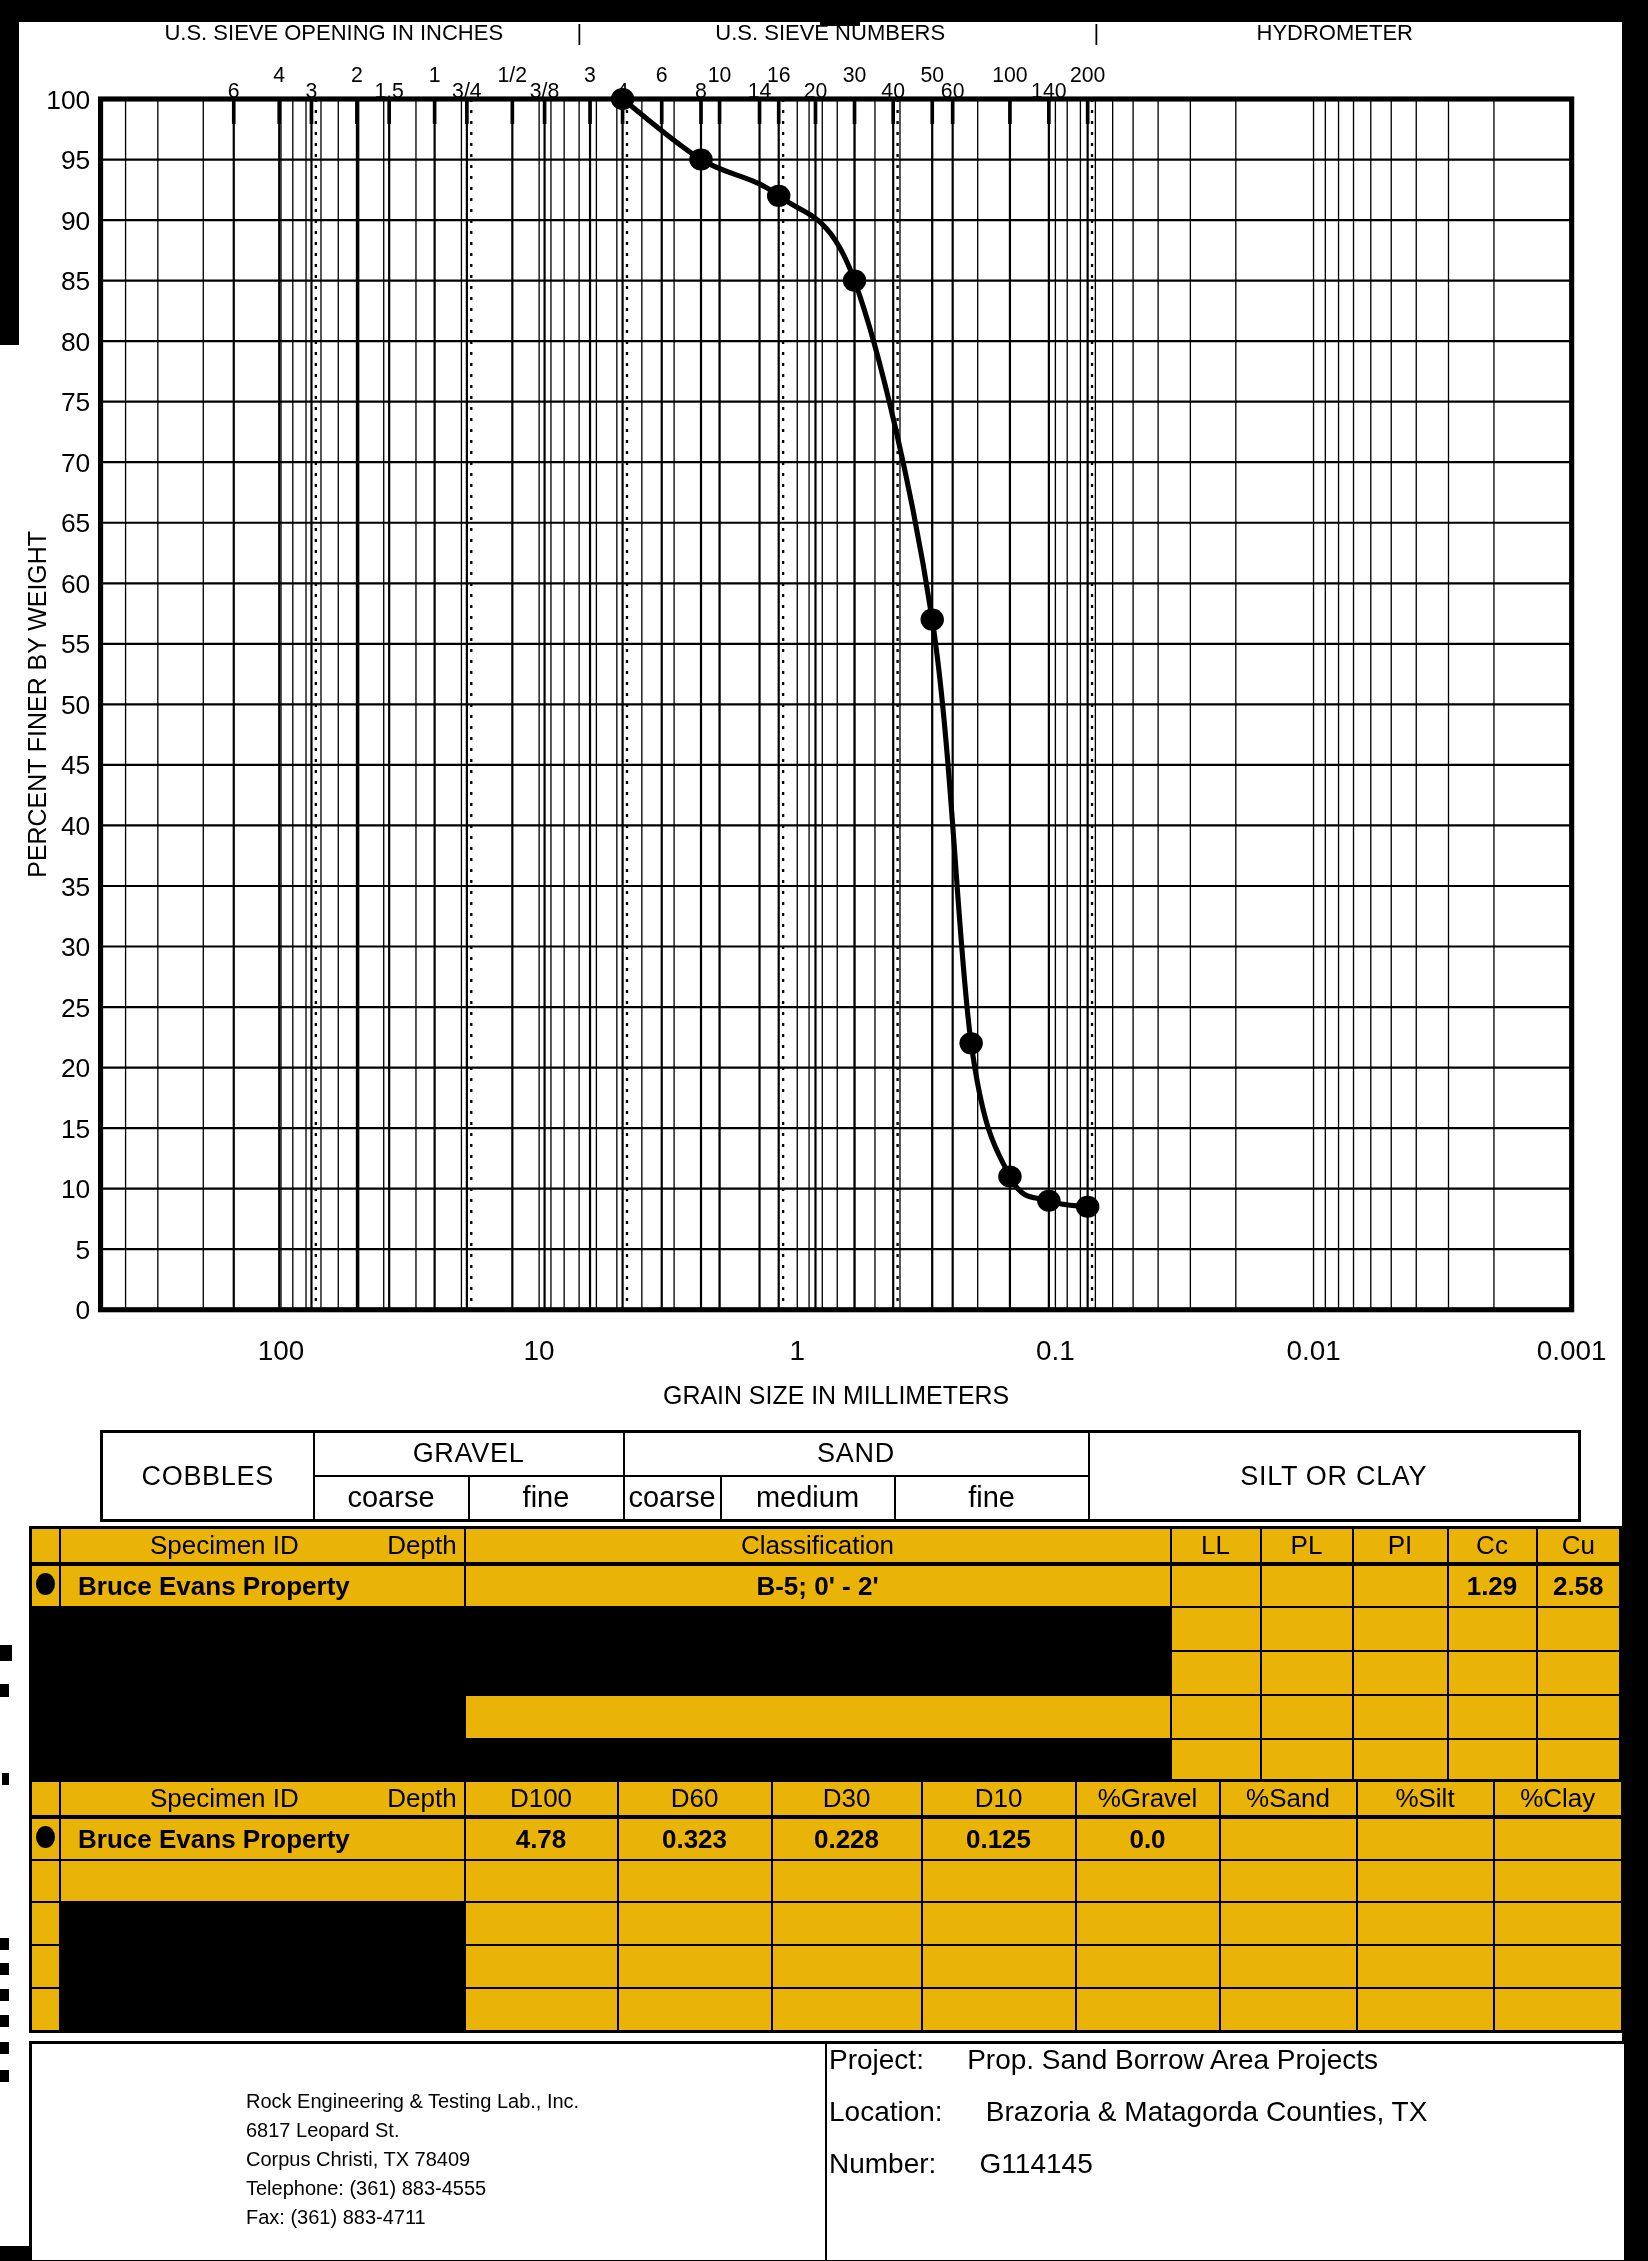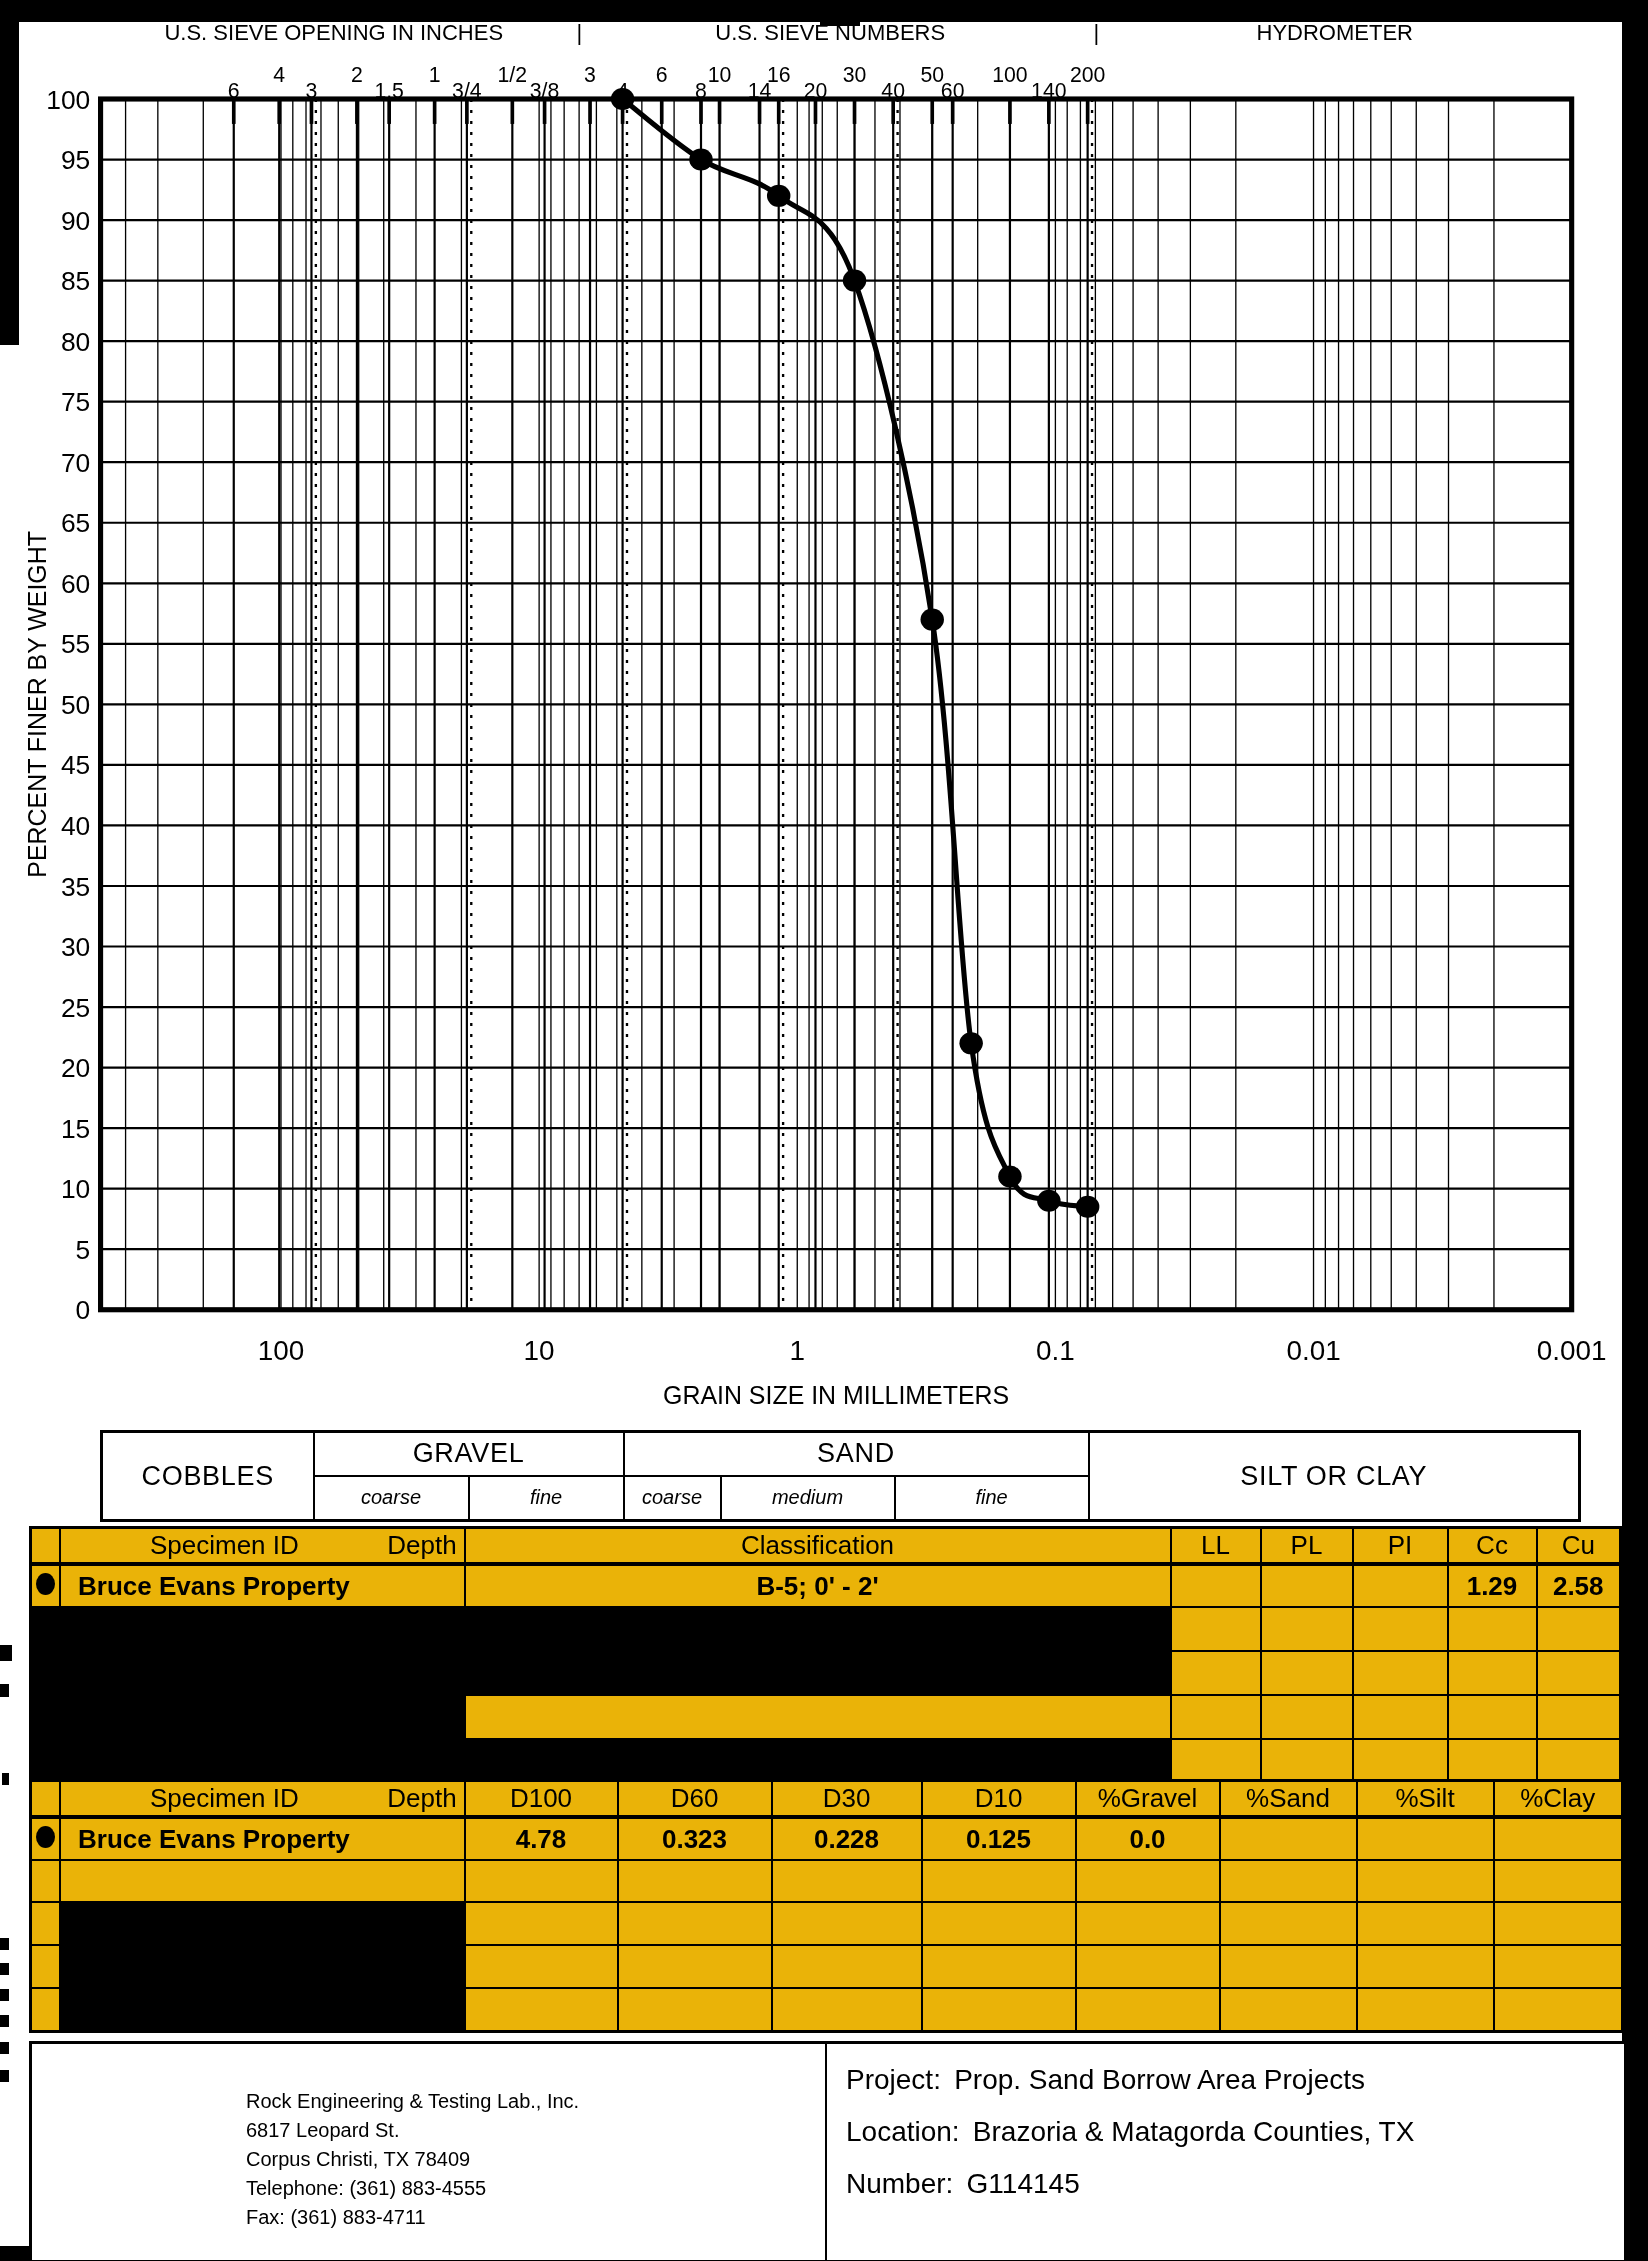--- a/index.html
+++ b/index.html
@@ -7,41 +7,41 @@
     position:relative;width:1648px;height:2261px;background:#ffffff;
     font-family:"Liberation Sans",sans-serif;color:#000;overflow:hidden;
   }
   .edge{position:absolute;background:#000;}
   #chart-host{position:absolute;left:0;top:0;width:1648px;height:1430px;}
   
   table{border-collapse:collapse;table-layout:fixed;}
   .bar{position:absolute;left:100px;top:1430px;width:1479px;border:3.7px solid #000;}
   .bar td{border:2.9px solid #000;text-align:center;vertical-align:middle;overflow:hidden;}
   .bar .big{font-size:27px;letter-spacing:0.7px;}
-  .bar .sub{font-size:20px;font-style:italic;}
+  .bar .sub{font-size:29px;}
   
   .dt{position:absolute;left:29px;width:1592px;border:3.7px solid #000;background:#eab308;}
   .dt td{border:2.2px solid #000;font-size:26px;text-align:center;vertical-align:middle;overflow:hidden;white-space:nowrap;}
   .dt tr.hdr td{border-bottom:4.4px solid #000;font-size:26px;}
   .dt td.spec{text-align:left;padding-left:17.6px;}
   .dt td.b{font-weight:bold;}
   .dt td.black{background:#000;}
   .hdr .two{display:flex;justify-content:space-between;align-items:center;}
   .hdr .two .h1{flex:1;text-align:center;}
   .hdr .two .h2{padding-right:5.9px;}
   .bullet{display:inline-block;width:19px;height:22px;background:#000;border-radius:50%;margin-top:2.9px;}
   
   .footer{position:absolute;left:29px;top:2041px;width:1592px;height:216px;border:3.7px solid #000;display:flex;background:#fff;}
   .f-left{position:relative;width:793px;border-right:2.9px solid #000;}
   .logo-box{position:absolute;left:5.9px;top:10.3px;width:199px;height:191px;border:2.9px solid #000;}
   .lab-info{position:absolute;left:214px;top:43px;font-size:20px;line-height:29px;}
   .f-right{position:relative;flex:1;display:flex;flex-direction:column;}
   .f-title{height:53px;border-bottom:3.7px solid #000;display:flex;align-items:center;justify-content:center;
            font-size:35px;font-weight:bold;letter-spacing:0.7px;}
-  .f-row{height:52px;display:flex;align-items:flex-end;padding-left:19px;font-size:28px;}
+  .f-row{height:52px;display:flex;align-items:flex-start;padding-left:2px;font-size:28px;gap:30px;}
   .f-row .lbl{margin-right:13.2px;}
 </style>
 </head>
 <body>
 
 <div class="page">
 
   <div class="edge" style="left:0;top:0;width:1648px;height:22px;"></div>
   <div class="edge" style="left:0;top:0;width:19px;height:345px;"></div>
   <div class="edge" style="left:820px;top:0;width:40px;height:26.4px;"></div>

